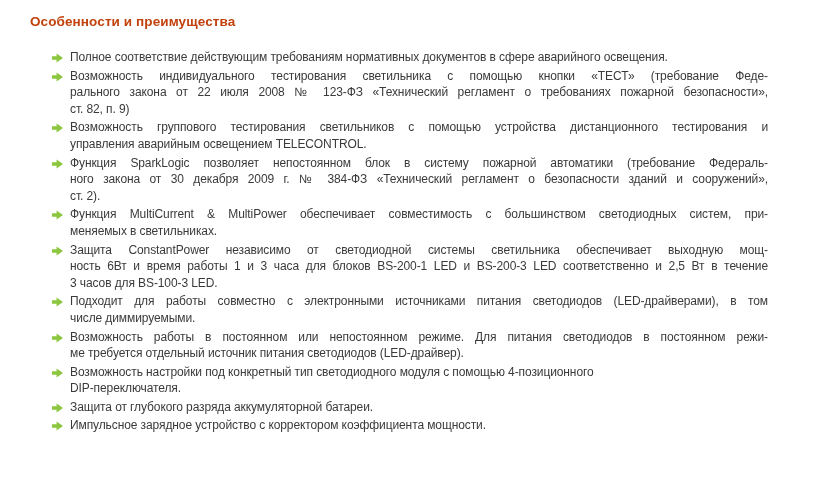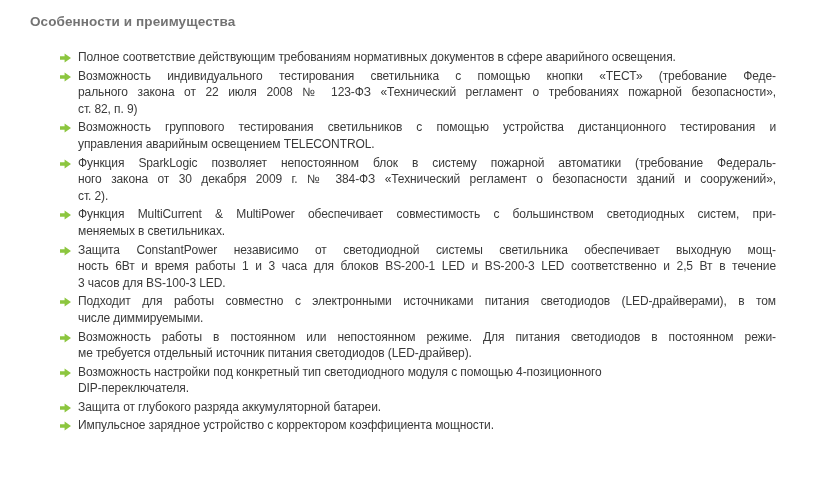--- a/index.html
+++ b/index.html
@@ -15,26 +15,26 @@
     font-family: "Liberation Sans", sans-serif;
     color: #3a3a3a;
     overflow: hidden;
   }
   .title {
     position: absolute;
     left: 30px;
     top: 14px;
     font-size: 13.5px;
     font-weight: bold;
-    color: #737373;
+    color: #c2410c;
     letter-spacing: 0.1px;
   }
   .list {
     position: absolute;
-    left: 60px;
+    left: 52px;
     top: 49px;
     width: 716px;
   }
   .bullet {
     position: relative;
     padding-left: 18px;
     margin-bottom: 2px;
     font-size: 12px;
     line-height: 16.6px;
     letter-spacing: -0.1px;

